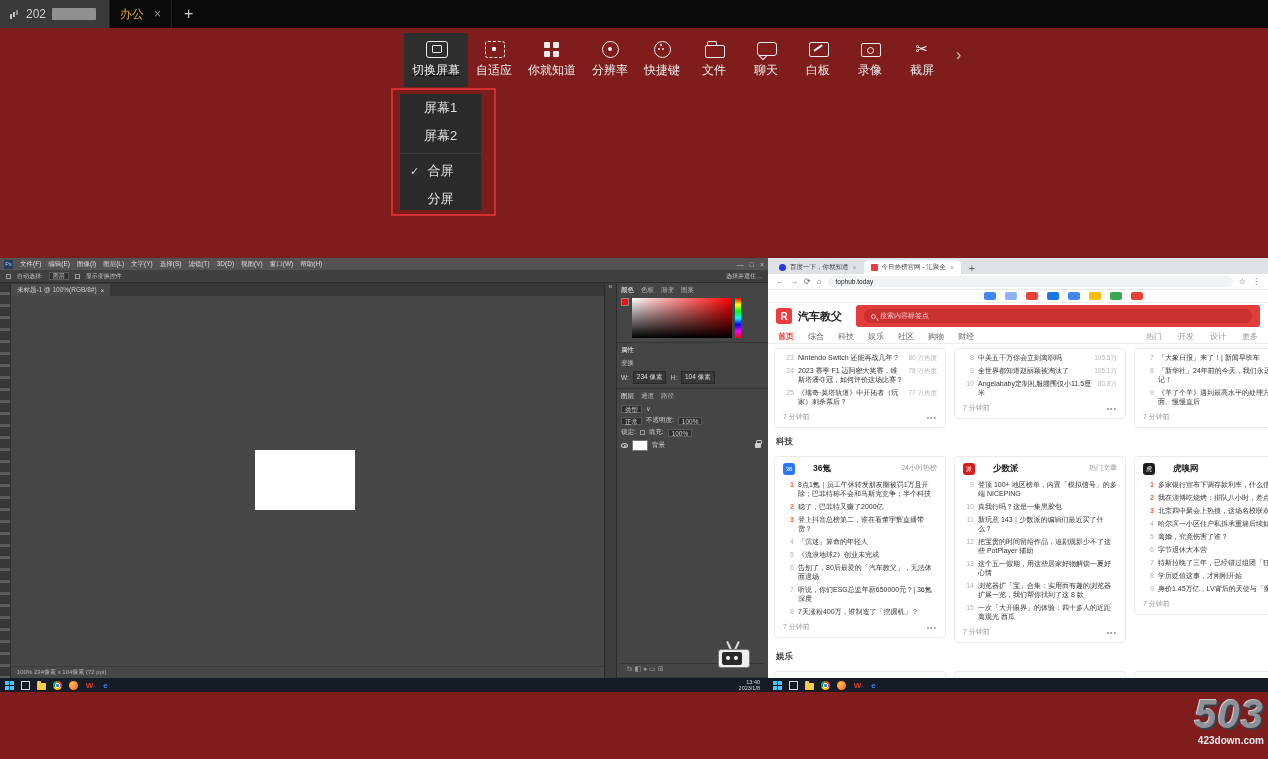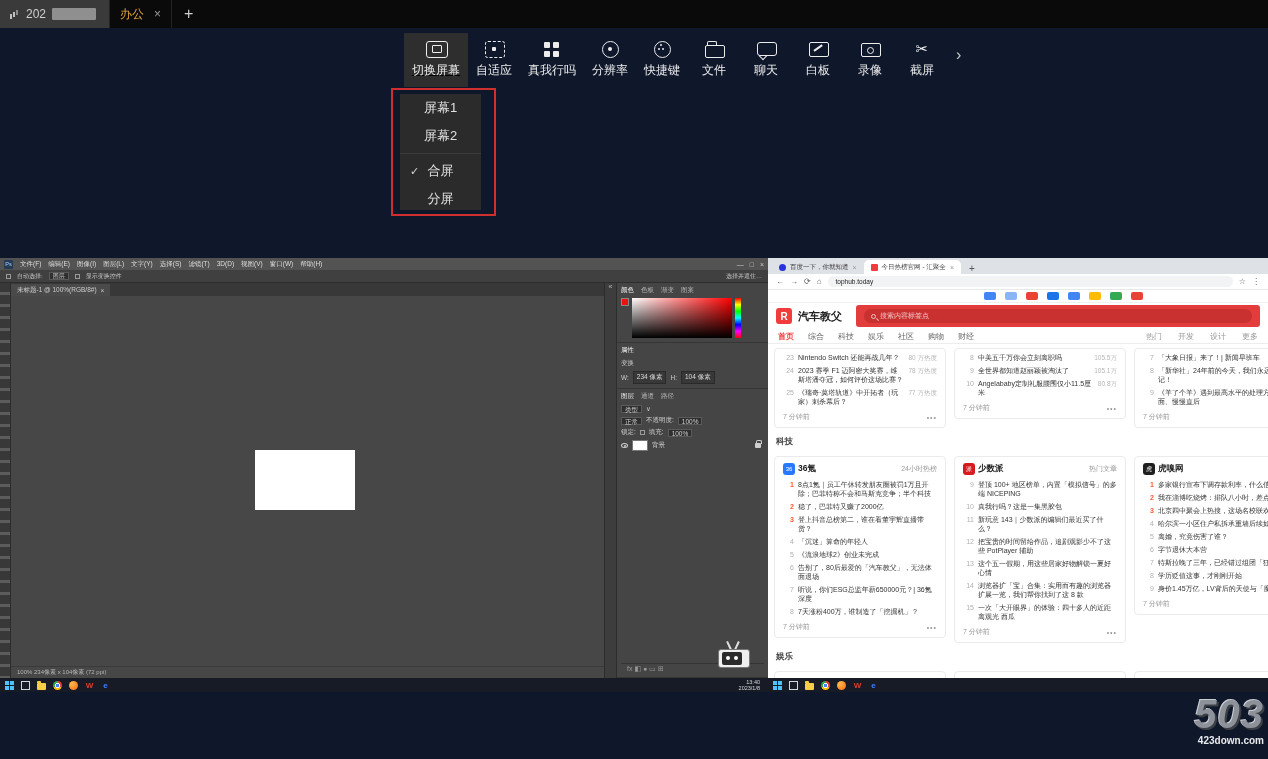--- a/index.html
+++ b/index.html
@@ -1,18 +1,18 @@
 <!DOCTYPE html>
 <html><head>
 <meta charset="utf-8">
 <style>
   * { margin:0; padding:0; box-sizing:border-box; }
   html,body { background:#000; }
   body { font-family:"Liberation Sans","DejaVu Sans",sans-serif; }
-  .stage { position:relative; width:1268px; height:759px; background:#0f172a; overflow:hidden; margin:0 auto; }
+  .stage { position:relative; width:1268px; height:759px; background:#7f1d1d; overflow:hidden; margin:0 auto; }
 
   
   .tabbar { position:absolute; left:0; top:0; width:1268px; height:28px; display:flex; align-items:stretch; background:#0a0a0a; }
   .rtab { display:flex; align-items:center; gap:6px; padding:0 10px; font-size:12px; color:#cfcfcf; border-right:1px solid #232323; }
   .rtab.first { background:#3a3a3a; width:110px; }
   .sigicon { display:inline-block; width:10px; height:10px; position:relative; }
   .sigicon::before { content:''; position:absolute; left:0; bottom:0; width:2px; height:5px; background:#bfbfbf; box-shadow:3px -2px 0 #bfbfbf,6px -4px 0 #8a8a8a; }
   .redact { width:44px; height:12px; background:#8f8f8f; border-radius:1px; }
   .rtab.session { color:#e2a33c; }
   .tab-close { color:#9a9a9a; font-size:12px; margin-left:4px; cursor:default; }
@@ -145,21 +145,21 @@
   .site-name { font-size:11px; font-weight:bold; color:#222; }
   .search-banner { flex:1; height:22px; margin-left:8px; background:#e23c3c; border-radius:3px; display:flex; align-items:center; padding:0 8px; }
   .search-pill { flex:1; height:14px; background:#c93030; border-radius:7px; display:flex; align-items:center; gap:4px; padding:0 7px; color:#f2c3c3; font-size:7px; }
   .mag { width:5px; height:5px; border:1px solid #f2c3c3; border-radius:50%; position:relative; flex:none; }
   .mag::after { content:''; position:absolute; left:4px; top:4px; width:3px; height:1px; background:#f2c3c3; transform:rotate(45deg); }
   .site-nav { height:15px; border-bottom:1px solid #ececec; display:flex; align-items:center; gap:10px; padding:0 10px; font-size:8px; color:#666; background:#fff; }
   .site-nav .active { color:#f03c3c; font-weight:bold; }
   .nav-right { margin-left:auto; display:flex; gap:16px; color:#999; }
   .content { padding:4px 0 0 6px; display:grid; grid-template-columns:repeat(3,172px); column-gap:8px; align-items:start; }
   .card { background:#fff; border:1px solid #ebebeb; border-radius:4px; padding:2px 0; overflow:hidden; }
-  .card-head { display:flex; align-items:center; gap:3px; padding:4px 8px 3px; }
+  .card-head { display:flex; align-items:flex-start; gap:18px; padding:4px 8px 3px; }
   .brand { width:12px; height:12px; border-radius:3px; display:flex; align-items:center; justify-content:center; }
   .brand i { font-style:normal; color:#fff; font-size:6px; }
   .kr36 { background:#2878ff; } .sspai { background:#d71a1b; } .huxiu { background:#1f1f1f; }
   .bili { background:#fb7299; } .douyin { background:#161823; } .jiandan { background:#f5a623; }
   .card-title { font-size:8.5px; font-weight:bold; color:#222; }
   .card-badge { margin-left:auto; font-size:7px; color:#999; }
   .hitem { display:flex; align-items:flex-start; padding:2px 8px; }
   .rank { width:11px; flex:none; text-align:right; margin-right:4px; font-size:7px; color:#b0b0b0; line-height:9px; }
   .rank.hot { color:#fa5a32; font-weight:bold; }
   .htext { flex:1; font-size:7px; color:#333; line-height:9px; max-height:18px; overflow:hidden; }
@@ -201,21 +201,21 @@
           <span class="tlabel">切换屏幕</span>
         </div>
 
         <div class="titem">
           <span class="tico ic-adapt"><i></i></span>
           <span class="tlabel">自适应</span>
         </div>
 
         <div class="titem">
           <span class="tico ic-quality"><i></i></span>
-          <span class="tlabel">真我行吗</span>
+          <span class="tlabel">你就知道</span>
         </div>
 
         <div class="titem">
           <span class="tico ic-res"><i></i></span>
           <span class="tlabel">分辨率</span>
         </div>
 
         <div class="titem">
           <span class="tico ic-keys"><i></i></span>
           <span class="tlabel">快捷键</span>

